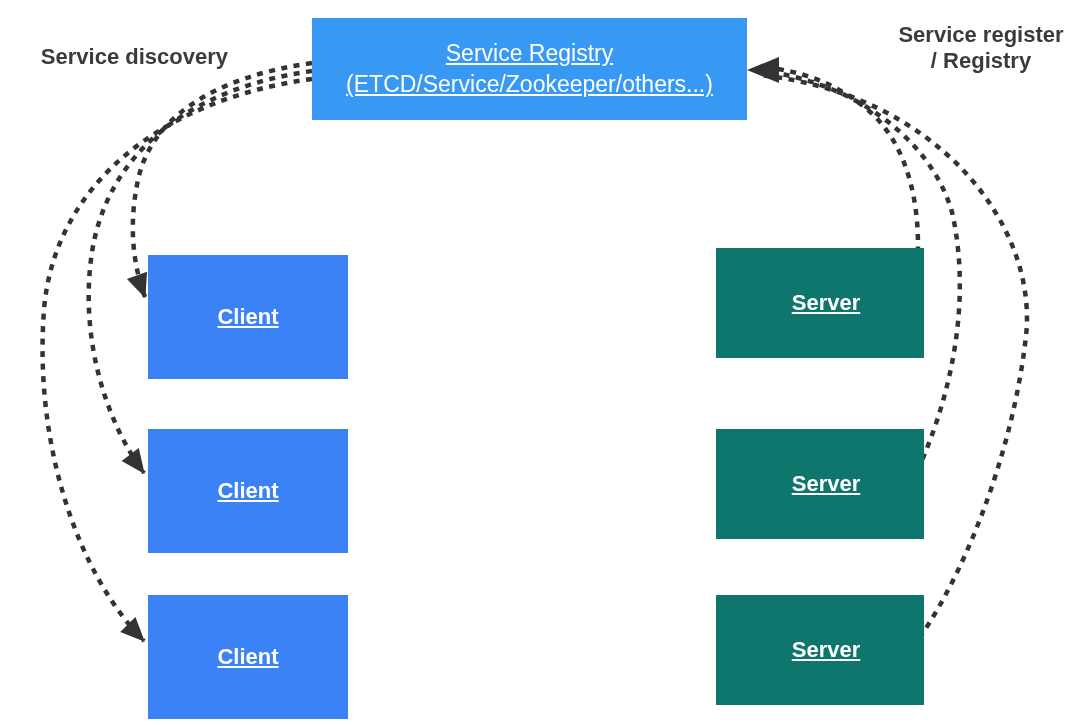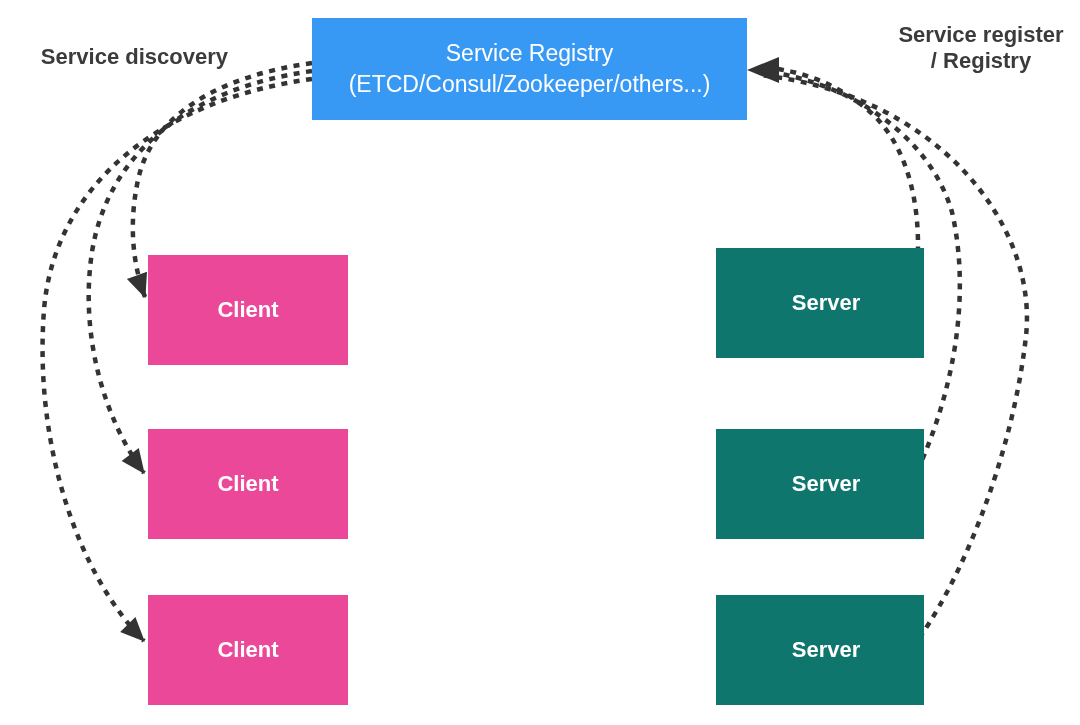--- a/index.html
+++ b/index.html
@@ -27,34 +27,35 @@
     stroke-width: 4.5;
     stroke-dasharray: 6 6.5;
   }
   .node {
     position: absolute;
     display: flex;
     align-items: center;
     justify-content: center;
     text-align: center;
     color: #ffffff;
+    text-decoration: underline;
   }
   .registry {
     left: 312px; top: 18px;
     width: 435px; height: 102px;
     background: #3899F4;
     font-size: 23px;
     font-weight: 500;
     line-height: 31px;
     flex-direction: column;
   }
   .client {
     left: 148px;
-    width: 200px; height: 110px;
-    background: #ec4899;
+    width: 200px; height: 124px;
+    background: #3b82f6;
     font-size: 22px;
     font-weight: 700;
   }
   .server {
     left: 716px;
     width: 196px; height: 110px;
     background: #0f766e;
     font-size: 22px;
     font-weight: 700;
     padding-left: 12px;
@@ -101,21 +102,21 @@
 
     <path class="edge" d="M 912,302 C 924,248 922,156 868,110 C 836,83 800,70 760,67"></path>
     <path class="edge" d="M 912,482 C 952,400 972,300 952,212 C 930,136 848,80 760,71"></path>
     <path class="edge" d="M 912,648 C 958,588 1012,462 1026,336 C 1038,224 936,94 760,75"></path>
 
     <polygon points="747,70 779,57 779,83" fill="#333333"></polygon>
   </svg>
 
   <div class="node registry">
     <div>Service Registry</div>
-    <div>(ETCD/Consul/Zookeeper/others...)</div>
+    <div>(ETCD/Service/Zookeeper/others...)</div>
   </div>
 
   <div class="annotation annotation-discovery">Service discovery</div>
 
   <div class="annotation annotation-register">
     <div>Service register</div>
     <div>/ Registry</div>
   </div>
 
   <div class="node client row1c">

